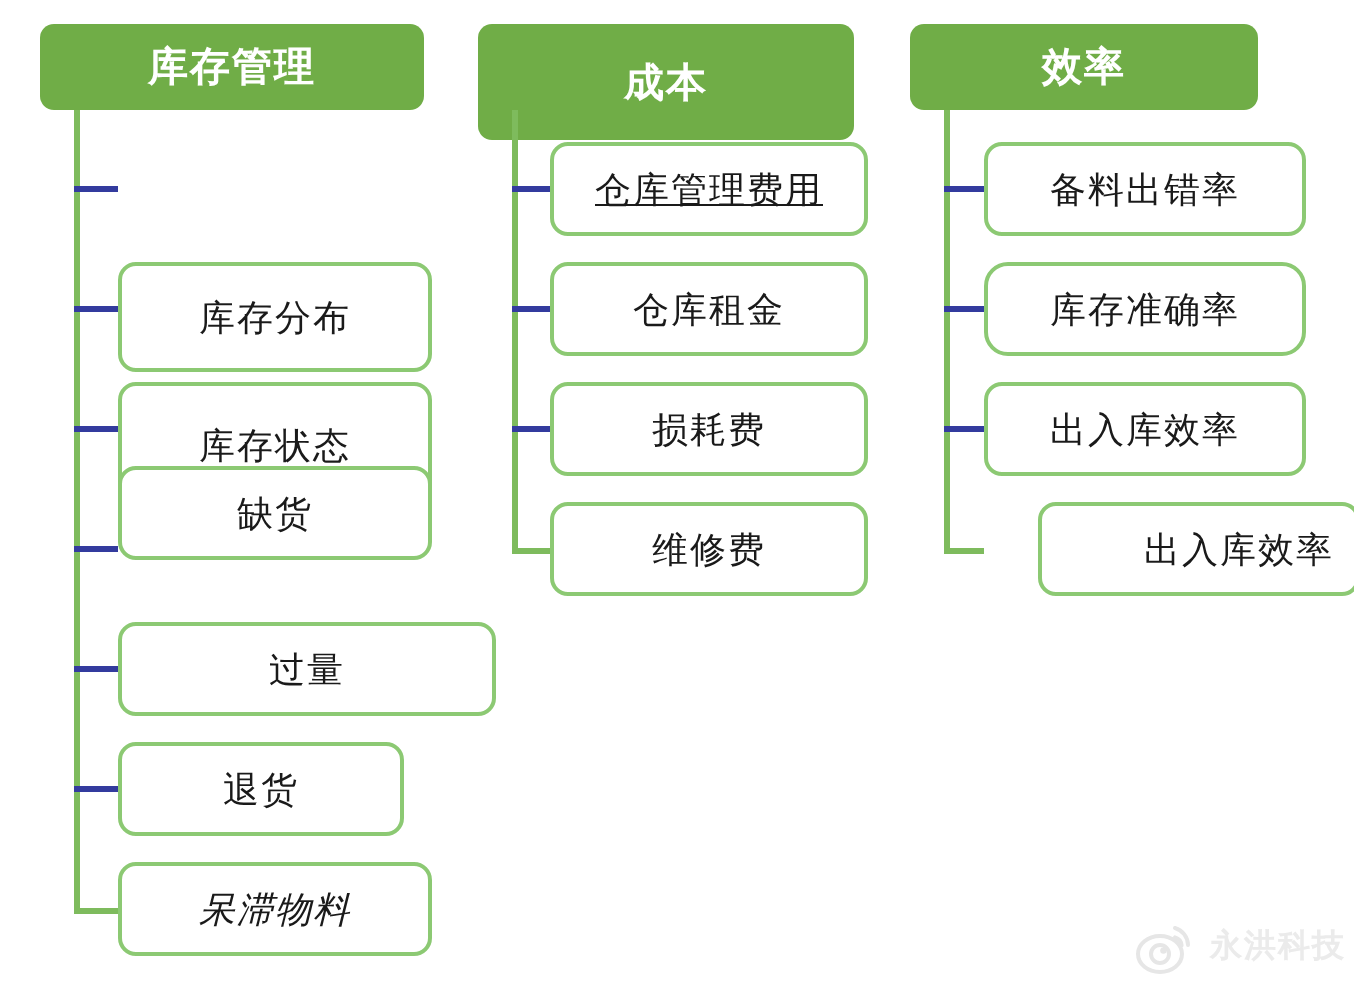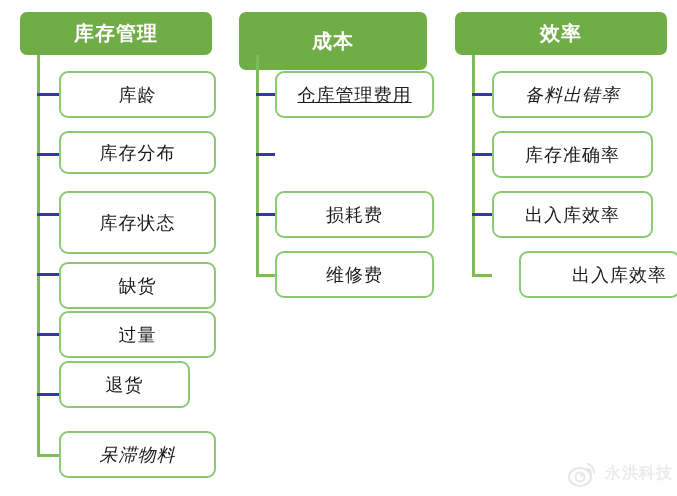--- a/index.html
+++ b/index.html
@@ -71,48 +71,48 @@
   }
 </style>
 </head>
 <body>
 
 <div class="canvas" id="canvas">
   <div class="branch-header" style="left: 20px; top: 12px; width: 192px; height: 43px;">库存管理</div>
     <div class="connector-trunk" style="left: 37px; top: 55px; height: 401.5px;"></div>
     <div class="connector-elbow" style="left: 37px; top: 453.5px; width: 22px;"></div>
     <div class="connector-stub" style="left: 37px; top: 93px; width: 22px;"></div>
-    <div class="node-box" style="left: 59px; top: 71px; width: 157px; height: 47px;">库龄</div>
     <div class="connector-stub" style="left: 37px; top: 153px; width: 22px;"></div>
-    <div class="node-box" style="left: 59px; top: 131px; width: 157px; height: 43px;">库存分布</div>
+    <div class="node-box" style="left: 59px; top: 131px; width: 157px; height: 55px;">库存分布</div>
     <div class="connector-stub" style="left: 37px; top: 213px; width: 22px;"></div>
     <div class="node-box" style="left: 59px; top: 191px; width: 157px; height: 63px;">库存状态</div>
     <div class="connector-stub" style="left: 37px; top: 273px; width: 22px;"></div>
-    <div class="node-box" style="left: 59px; top: 262px; width: 157px; height: 47px; text-align: right;">缺货</div>
+    <div class="node-box" style="left: 59px; top: 233px; width: 157px; height: 47px; text-align: right;">缺货</div>
     <div class="connector-stub" style="left: 37px; top: 333px; width: 22px;"></div>
-    <div class="node-box" style="left: 59px; top: 311px; width: 157px; height: 47px;">过量</div>
+    <div class="node-box" style="left: 59px; top: 311px; width: 189px; height: 47px;">过量</div>
     <div class="connector-stub" style="left: 37px; top: 393px; width: 22px;"></div>
-    <div class="node-box" style="left: 59px; top: 361px; width: 131px; height: 47px;">退货</div>
+    <div class="node-box" style="left: 59px; top: 371px; width: 143px; height: 47px;">退货</div>
     <div class="node-box" style="left: 59px; top: 431px; width: 157px; height: 47px; font-style: italic;">呆滞物料</div>
     <div class="branch-header" style="left: 239px; top: 12px; width: 188px; height: 58px;">成本</div>
     <div class="connector-trunk" style="left: 256px; top: 55px; height: 221.5px;"></div>
     <div class="connector-elbow" style="left: 256px; top: 273.5px; width: 19px;"></div>
     <div class="connector-stub" style="left: 256px; top: 93px; width: 19px;"></div>
     <div class="node-box" style="left: 275px; top: 71px; width: 159px; height: 47px; text-decoration: underline;">仓库管理费用</div>
     <div class="connector-stub" style="left: 256px; top: 153px; width: 19px;"></div>
+    <div class="node-box" style="left: 275px; top: 131px; width: 159px; height: 47px;">仓库租金</div>
     <div class="connector-stub" style="left: 256px; top: 213px; width: 19px;"></div>
     <div class="node-box" style="left: 275px; top: 251px; width: 159px; height: 47px;">维修费</div>
     <div class="node-box" style="left: 275px; top: 191px; width: 159px; height: 47px;">损耗费</div>
-    <div class="branch-header" style="left: 455px; top: 12px; width: 212px; height: 43px;">效率</div>
+    <div class="branch-header" style="left: 455px; top: 12px; width: 174px; height: 43px;">效率</div>
     <div class="connector-trunk" style="left: 472px; top: 55px; height: 221.5px;"></div>
     <div class="connector-elbow" style="left: 472px; top: 273.5px; width: 20px;"></div>
     <div class="connector-stub" style="left: 472px; top: 93px; width: 20px;"></div>
-    <div class="node-box" style="left: 492px; top: 71px; width: 161px; height: 47px; font-style: italic;">备料出错率</div>
+    <div class="node-box" style="left: 492px; top: 71px; width: 161px; height: 47px;">备料出错率</div>
     <div class="connector-stub" style="left: 472px; top: 153px; width: 20px;"></div>
-    <div class="node-box" style="left: 492px; top: 131px; width: 161px; height: 47px;">库存准确率</div>
+    <div class="node-box" style="left: 492px; top: 131px; width: 161px; height: 47px; border-radius: 12px;">库存准确率</div>
     <div class="connector-stub" style="left: 472px; top: 213px; width: 20px;"></div>
     <div class="node-box" style="left: 492px; top: 191px; width: 161px; height: 47px;">出入库效率</div>
     <div class="node-box" style="left: 519px; top: 251px; width: 161px; height: 47px; padding-left: 40px;">出入库效率</div>
     <div class="watermark">
     <svg width="34" height="34" viewBox="0 0 34 34">
       <ellipse cx="14" cy="21" rx="11" ry="9" fill="none" stroke="#E6E6E6" stroke-width="2"></ellipse>
       <circle cx="14" cy="21" r="4.5" fill="none" stroke="#E6E6E6" stroke-width="2"></circle>
       <circle cx="15.7" cy="19.3" r="1.6" fill="#E6E6E6"></circle>
       <path d="M21.5 8 a9 9 0 0 1 6.5 8.5" fill="none" stroke="#E6E6E6" stroke-width="2" stroke-linecap="round"></path>
       <path d="M21.5 12.7 a4.5 4.5 0 0 1 3.3 4" fill="none" stroke="#E6E6E6" stroke-width="2" stroke-linecap="round"></path>

